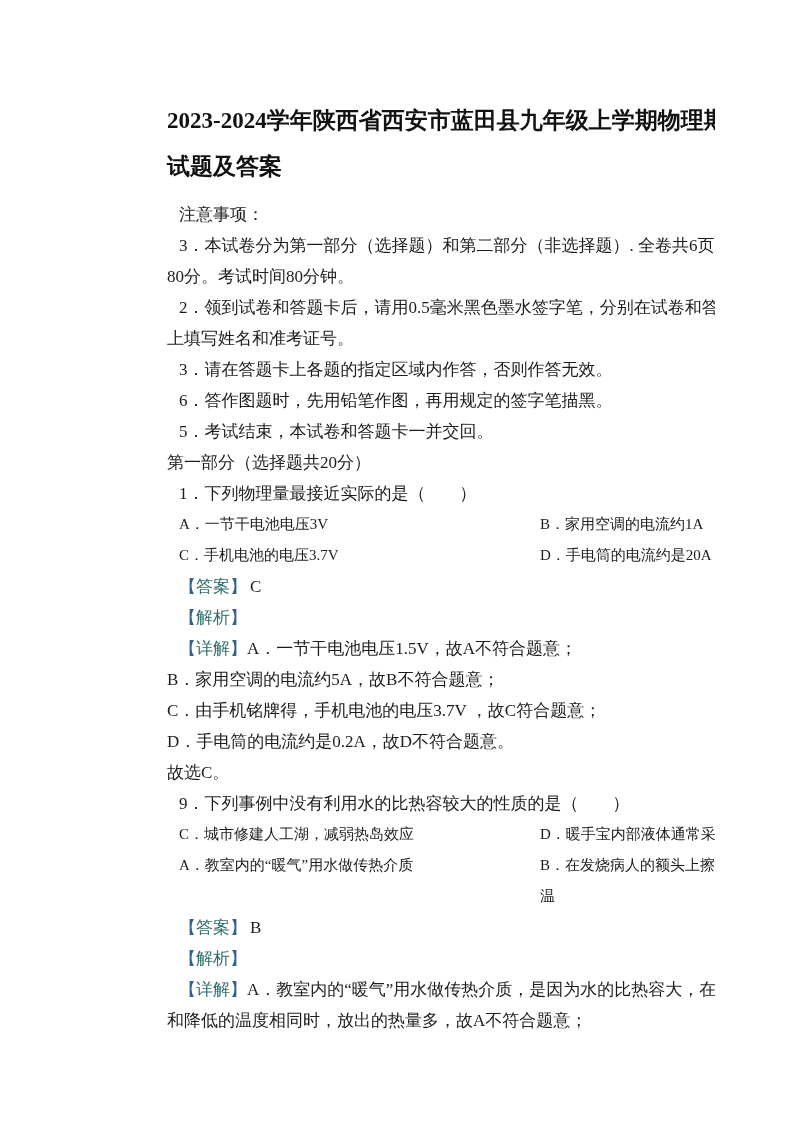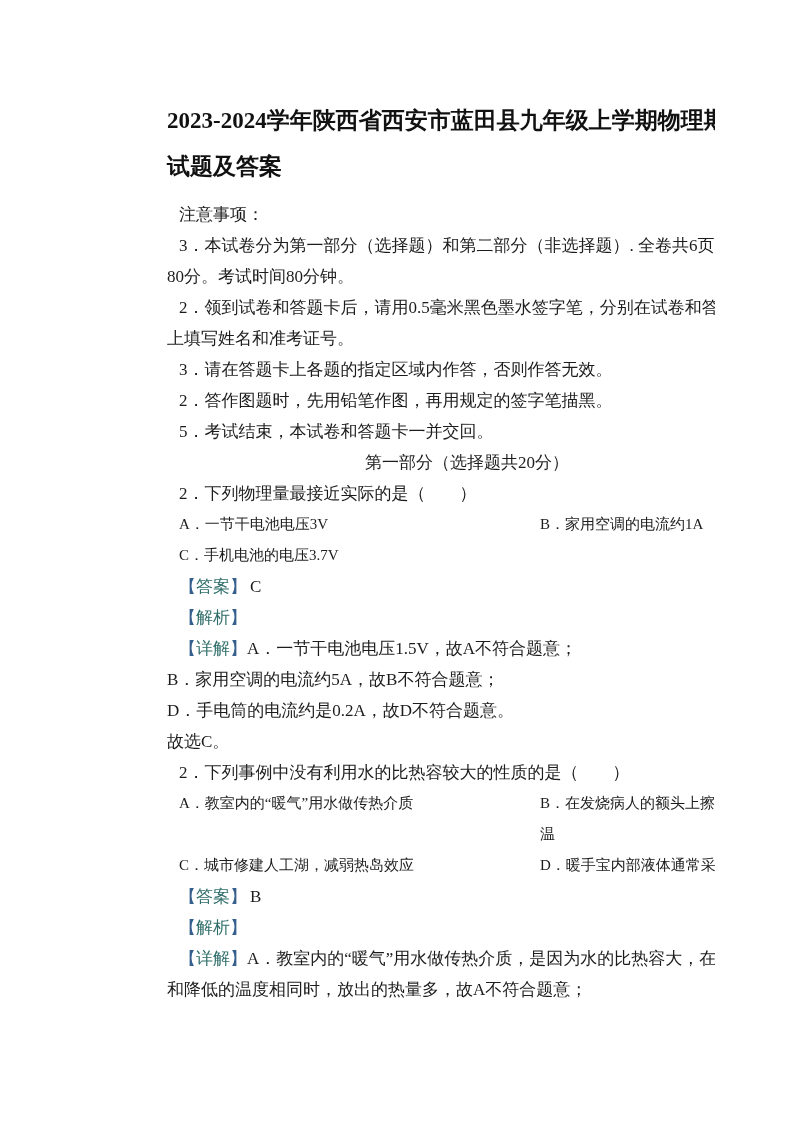--- a/index.html
+++ b/index.html
@@ -30,21 +30,21 @@
     margin: 0;
     color: #111111;
   }
   .line {
     font-size: 17px;
     line-height: 31px;
     margin: 0;
     white-space: pre-wrap;
   }
   .indent { text-indent: 12px; }
-  .center { text-align: center; text-indent: 0; }
+  .center { text-indent: 0; }
   .opts-row {
     display: flex;
     padding-left: 12px;
     font-size: 15px;
     line-height: 31px;
   }
   .opt-left  { width: 341px; flex: 0 0 341px; }
   .opt-right { flex: 1; margin-left: 20px; }
   .bk  { color: #355f8d; }   
   .lab { color: #2f6e6a; }   
@@ -57,47 +57,49 @@
 <div class="page">
   <div class="content">
 
     <h1 class="doc-title">2023-2024学年陕西省西安市蓝田县九年级上学期物理期中试题及答案</h1>
     <div class="spacer-title"></div>
 
     <p class="line indent">注意事项：</p>
     <p class="line indent">3．本试卷分为第一部分（选择题）和第二部分（非选择题）. 全卷共6页，总分80分。考试时间80分钟。</p>
     <p class="line indent">2．领到试卷和答题卡后，请用0.5毫米黑色墨水签字笔，分别在试卷和答题卡上填写姓名和准考证号。</p>
     <p class="line indent">3．请在答题卡上各题的指定区域内作答，否则作答无效。</p>
-    <p class="line indent">2．答作图题时，先用铅笔作图，再用规定的签字笔描黑。</p>
+    <p class="line indent">6．答作图题时，先用铅笔作图，再用规定的签字笔描黑。</p>
     <p class="line indent">5．考试结束，本试卷和答题卡一并交回。</p>
 
     <p class="line center">第一部分（选择题共20分）</p>
 
-    <p class="line indent">2．下列物理量最接近实际的是（　　）</p>
+    <p class="line indent">1．下列物理量最接近实际的是（　　）</p>
     <div class="opts-row">
       <span class="opt-left">A．一节干电池电压3V</span>
       <span class="opt-right">B．家用空调的电流约1A</span>
     </div>
     <div class="opts-row">
       <span class="opt-left">C．手机电池的电压3.7V</span>
+      <span class="opt-right">D．手电筒的电流约是20A</span>
     </div>
     <p class="line indent"><span class="bk">【</span><span class="lab">答案</span><span class="bk">】</span><span class="ans-letter">C</span></p>
     <p class="line indent"><span class="bk">【</span><span class="lab">解析</span><span class="bk">】</span></p>
     <p class="line indent"><span class="bk">【</span><span class="lab">详解</span><span class="bk">】</span><span>A．一节干电池电压1.5V，故A不符合题意；</span></p>
     <p class="line">B．家用空调的电流约5A，故B不符合题意；</p>
+    <p class="line">C．由手机铭牌得，手机电池的电压3.7V ，故C符合题意；</p>
     <p class="line">D．手电筒的电流约是0.2A，故D不符合题意。</p>
     <p class="line">故选C。</p>
 
-    <p class="line indent">2．下列事例中没有利用水的比热容较大的性质的是（　　）</p>
+    <p class="line indent">9．下列事例中没有利用水的比热容较大的性质的是（　　）</p>
+    <div class="opts-row">
+      <span class="opt-left">C．城市修建人工湖，减弱热岛效应</span>
+      <span class="opt-right">D．暖手宝内部液体通常采用水</span>
+    </div>
     <div class="opts-row">
       <span class="opt-left">A．教室内的“暖气”用水做传热介质</span>
       <span class="opt-right">B．在发烧病人的额头上擦冷水降温</span>
-    </div>
-    <div class="opts-row">
-      <span class="opt-left">C．城市修建人工湖，减弱热岛效应</span>
-      <span class="opt-right">D．暖手宝内部液体通常采用水</span>
     </div>
     <p class="line indent"><span class="bk">【</span><span class="lab">答案</span><span class="bk">】</span><span class="ans-letter">B</span></p>
     <p class="line indent"><span class="bk">【</span><span class="lab">解析</span><span class="bk">】</span></p>
     <p class="line indent"><span class="bk">【</span><span class="lab">详解</span><span class="bk">】</span><span>A．教室内的“暖气”用水做传热介质，是因为水的比热容大，在质量和降低的温度相同时，放出的热量多，故A不符合题意；</span></p>
 
   </div>
 </div>
 
 </body></html>

